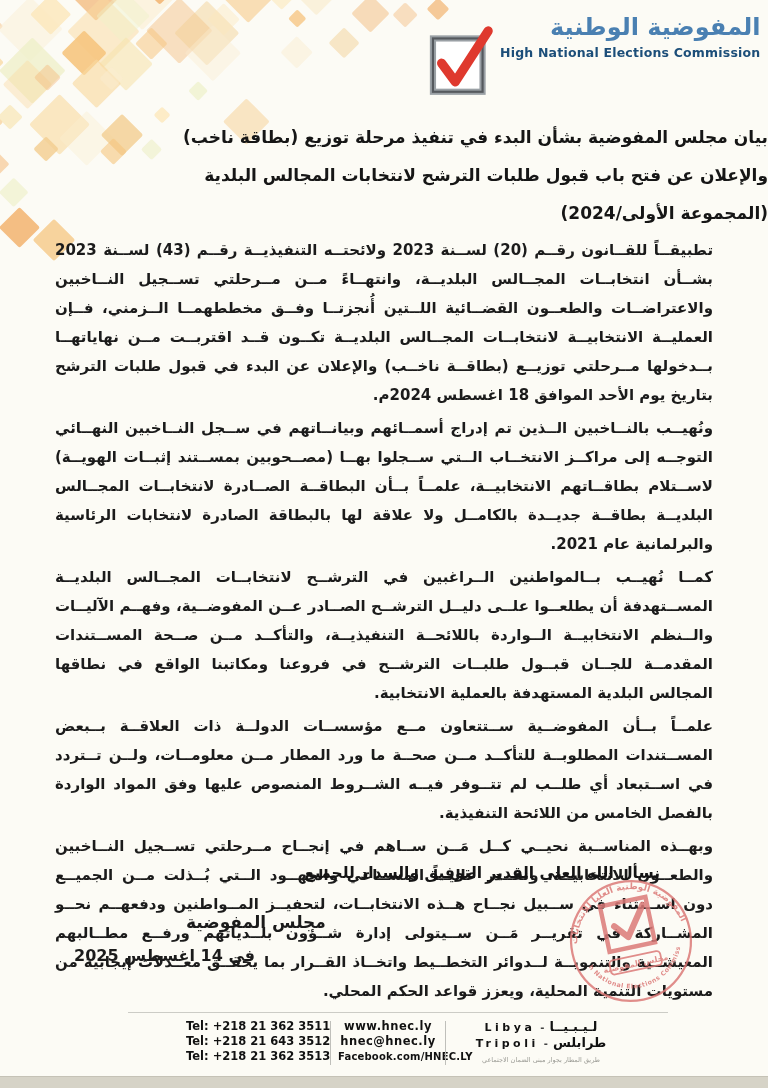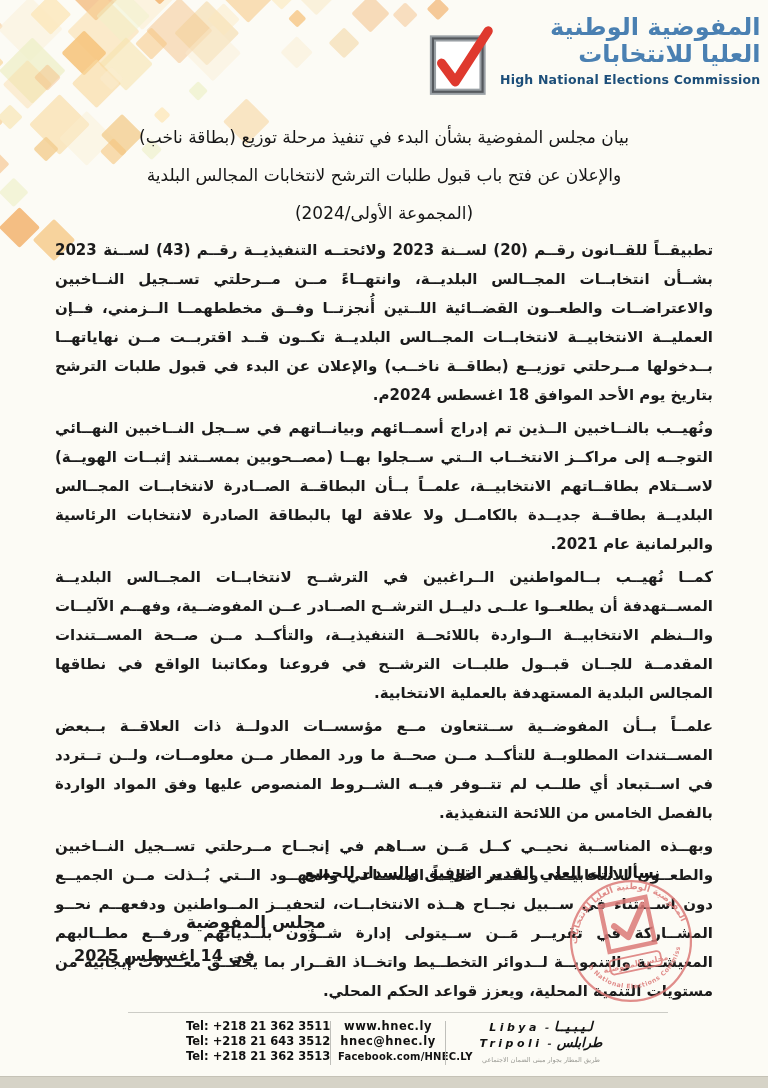--- a/index.html
+++ b/index.html
@@ -18,22 +18,22 @@
   .dia{position:absolute;transform:rotate(45deg);border-radius:2px;}
 
   
   .logo{position:absolute;left:428px;top:14px;width:310px;display:flex;gap:10px;align-items:flex-start;}
   .logo-icon{flex:0 0 auto;margin-top:12px;}
   .logo-text{flex:1;text-align:right;direction:rtl;}
   .logo-text .ar{font-weight:bold;color:var(--logo_blue);font-size:24px;line-height:27px;letter-spacing:0;}
   .logo-text .en{direction:ltr;text-align:right;font-weight:bold;color:var(--logo_dark_blue);font-size:12.5px;margin-top:4px;letter-spacing:0.2px;white-space:nowrap;}
 
   
-  .title{position:absolute;left:0;right:0;top:118px;text-align:center;direction:rtl;
-         font-weight:normal;font-size:17px;line-height:38px;color:#161616;}
+  .title{position:absolute;left:0;right:0;top:118px;text-align:right;direction:rtl;
+         font-weight:bold;font-size:17px;line-height:38px;color:#161616;}
 
   
   .body{position:absolute;left:55px;right:55px;top:236px;direction:rtl;}
   .body p{
     font-weight:bold;font-size:15px;line-height:29px;color:var(--text);
     text-align:justify;text-align-last:right;margin-bottom:4px;
   }
   .closing{position:absolute;top:864px;right:108px;direction:rtl;white-space:nowrap;
            font-weight:bold;font-size:15.5px;color:#141414;}
   .sig-name{position:absolute;top:912px;left:186px;direction:rtl;white-space:nowrap;
@@ -51,21 +51,21 @@
   .fdivider{position:absolute;left:128px;top:1012px;width:540px;height:1px;background:#ccccc6;}
   .ftel{position:absolute;left:186px;top:1019px;direction:ltr;text-align:left;
         font-weight:bold;font-size:11.5px;line-height:15px;color:#111;white-space:nowrap;}
   .fsep{position:absolute;top:1021px;width:1px;height:44px;background:#bfbfba;}
   .fsep.s1{left:330px;} .fsep.s2{left:445px;}
   .fweb{position:absolute;left:338px;top:1019px;width:100px;text-align:center;
         font-weight:bold;color:#111;line-height:15px;}
   .fweb .row{font-size:11.5px;letter-spacing:0.5px;white-space:nowrap;}
   .fweb .row.small{font-size:10px;letter-spacing:0.2px;}
   .floc{position:absolute;left:456px;top:1019px;width:170px;color:#111;line-height:15px;}
-  .floc .row{display:flex;justify-content:center;align-items:baseline;gap:5px;direction:ltr;white-space:nowrap;font-style:italic;}
+  .floc .row{display:flex;justify-content:center;align-items:baseline;gap:5px;direction:ltr;white-space:nowrap;}
   .floc .en{font-weight:bold;font-size:11px;letter-spacing:3.5px;}
   .floc .dash{font-weight:bold;font-size:10px;color:#444;}
   .floc .ar{font-weight:bold;font-size:13px;direction:rtl;}
   .floc .addr{margin-top:2px;text-align:center;direction:rtl;font-size:6.5px;color:#9a9a94;white-space:nowrap;overflow:hidden;}
 
   .bottom-strip{position:absolute;left:0;bottom:0;width:100%;height:12px;
                 background:#d6d3c7;border-top:1px solid #c5c2b6;}
 </style>
 </head>
 <body>
@@ -124,21 +124,20 @@
   <header class="logo">
     <span class="logo-icon">
       <svg width="62" height="72" viewBox="0 0 100 112" overflow="visible">
         <rect x="8" y="18" width="80" height="86" fill="#ffffff" stroke="#9aa0a5" stroke-width="10"></rect>
         <rect x="8" y="18" width="80" height="86" fill="none" stroke="#55595e" stroke-width="3.5"></rect>
         <path d="M 22 58 L 44 88 L 97 6" fill="none" stroke="#df392e" stroke-width="15" stroke-linecap="round" stroke-linejoin="round"></path>
       </svg>
     </span>
     <div class="logo-text">
       <div class="ar">المفوضية الوطنية</div>
-      <div class="ar">العليا للانتخابات</div>
       <div class="en">High National Elections Commission</div>
     </div>
   </header>
 
   <div class="title">
     <div>بيان مجلس المفوضية بشأن البدء في تنفيذ مرحلة توزيع (بطاقة ناخب)</div>
     <div>والإعلان عن فتح باب قبول طلبات الترشح لانتخابات المجالس البلدية</div>
     <div>(المجموعة الأولى/2024)</div>
   </div>
 

